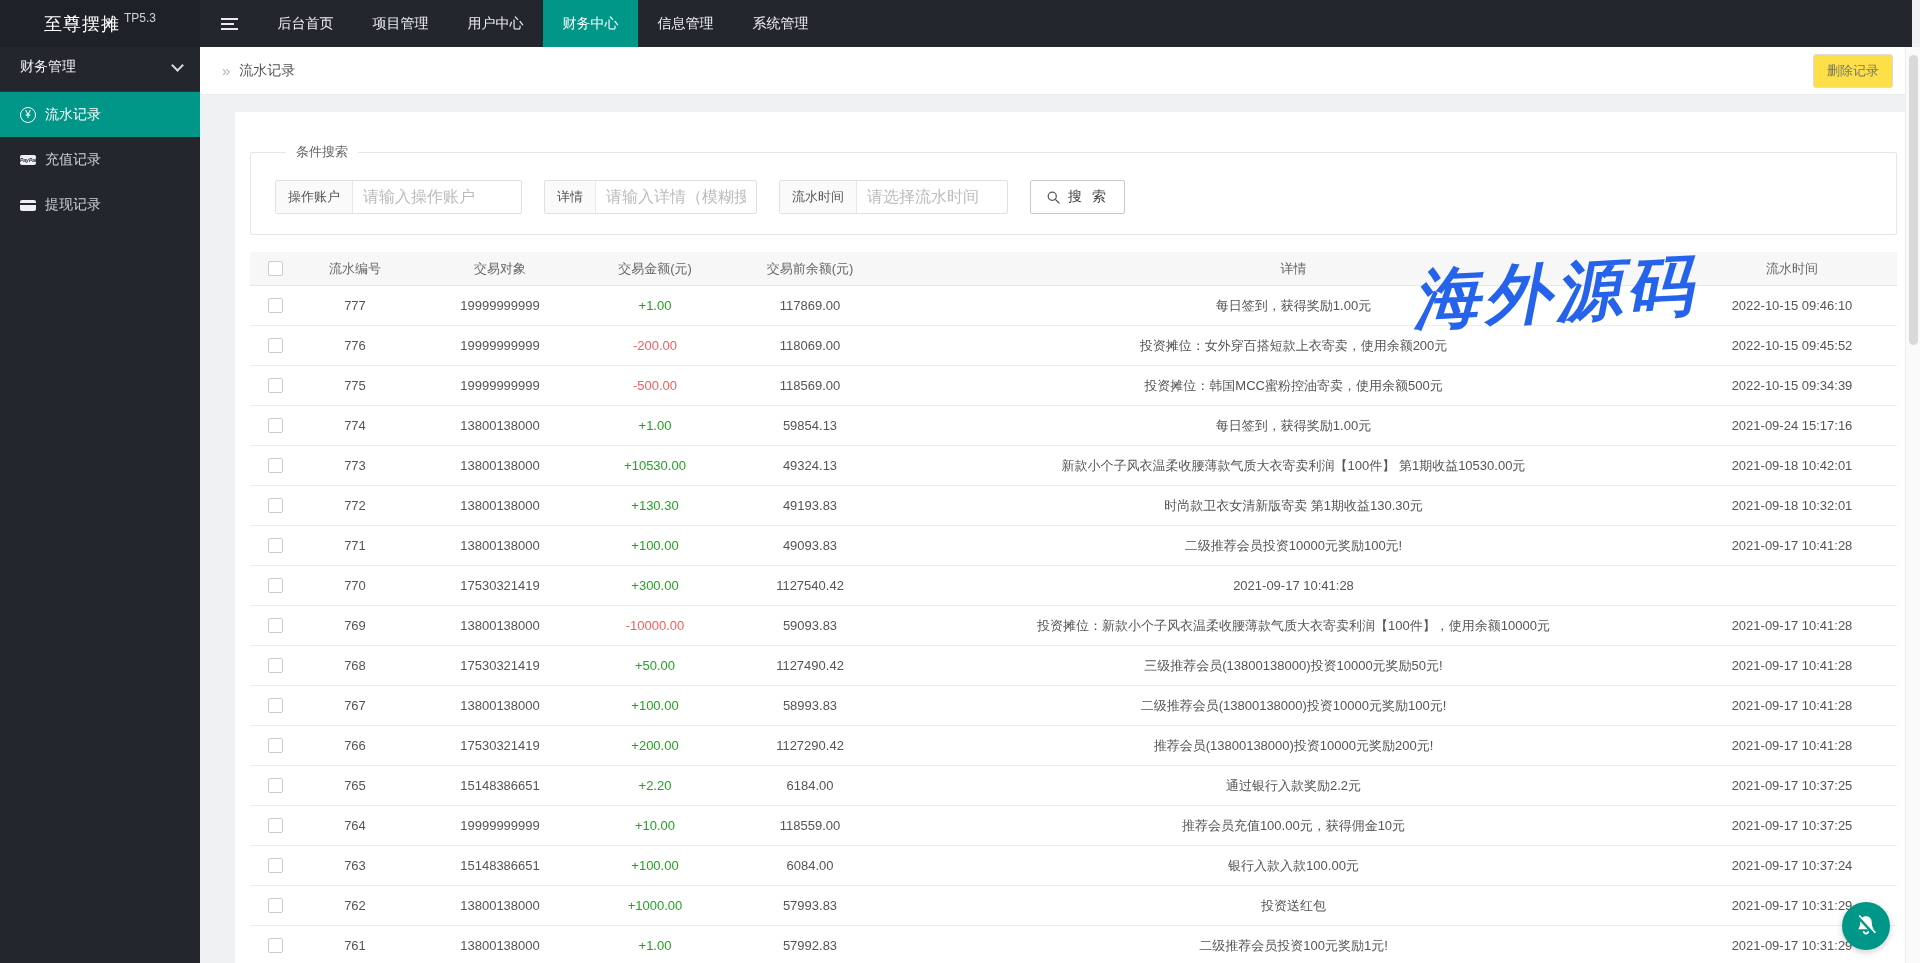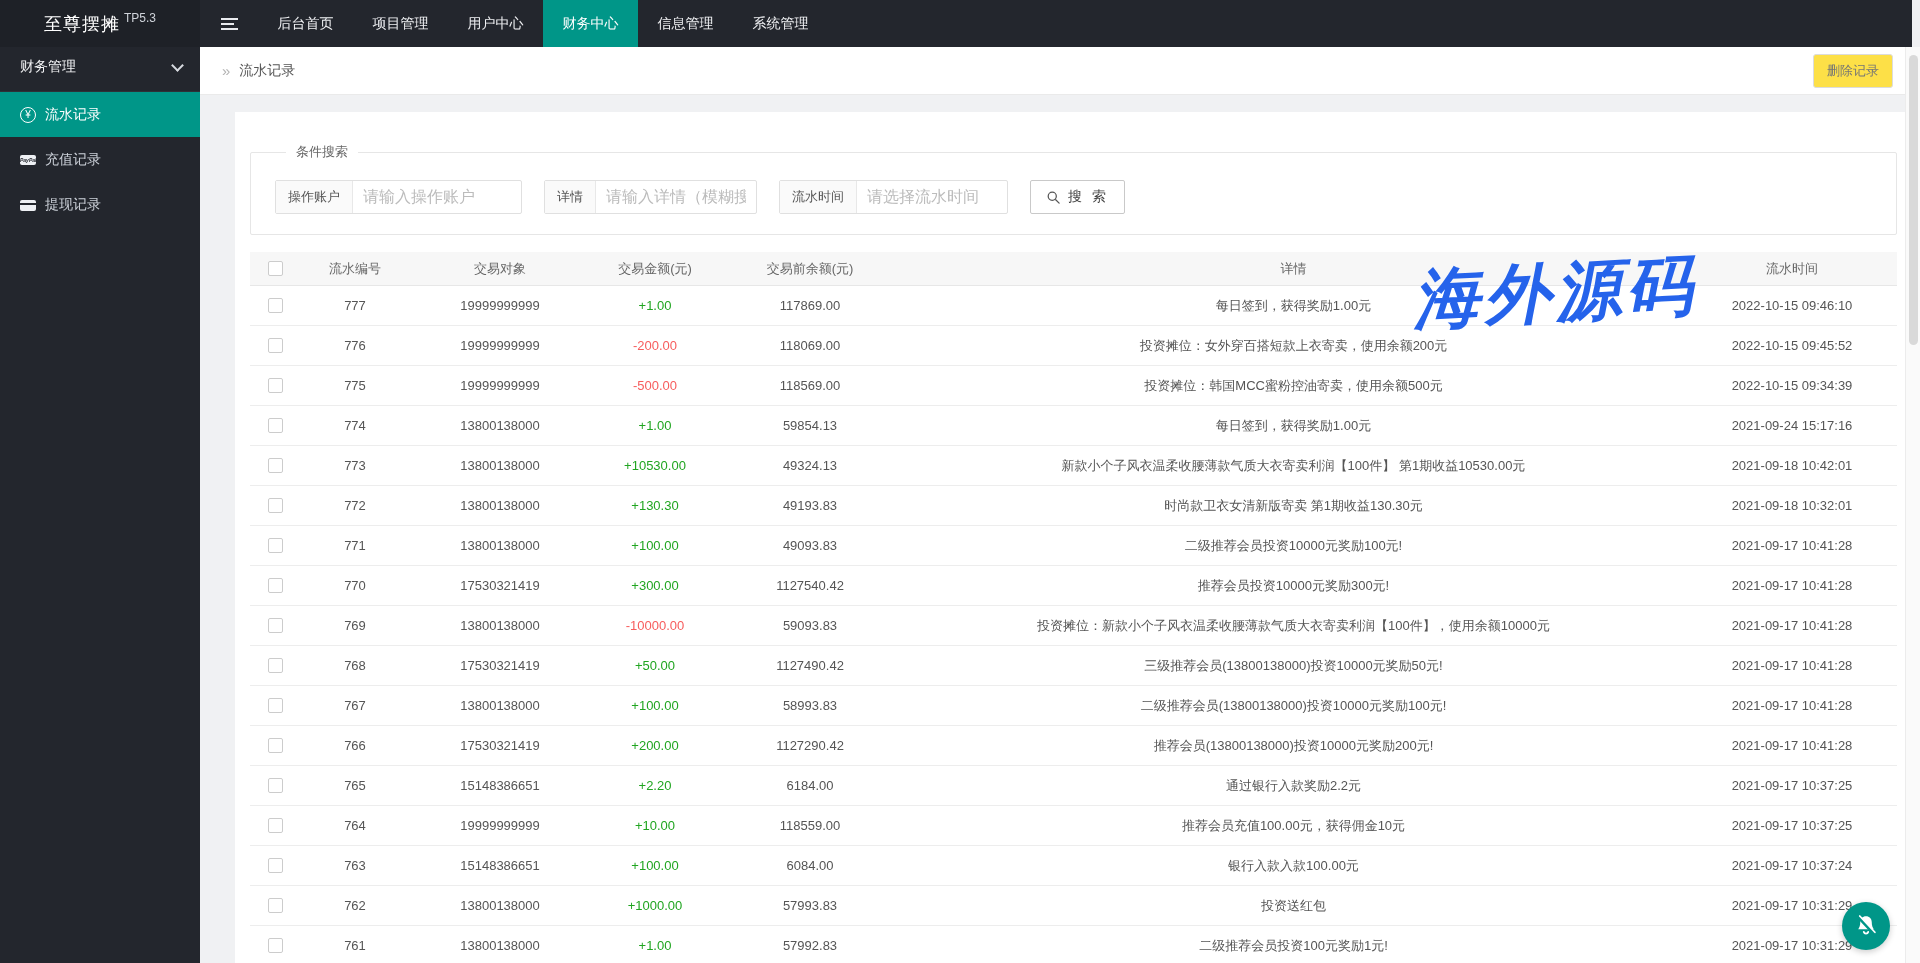--- a/index.html
+++ b/index.html
@@ -291,21 +291,20 @@
             <div class="cell">2021-09-17 10:41:28</div>
           </div>
           <div class="grid-row">
             <div class="cell">
               <div class="checkbox"></div>
             </div>
             <div class="cell">770</div>
             <div class="cell">17530321419</div>
             <div class="cell green">+300.00</div>
             <div class="cell">1127540.42</div>
-            <div class="cell detail">推荐会员投资10000元奖励300元!</div>
             <div class="cell">2021-09-17 10:41:28</div>
           </div>
           <div class="grid-row">
             <div class="cell">
               <div class="checkbox"></div>
             </div>
             <div class="cell">769</div>
             <div class="cell">13800138000</div>
             <div class="cell red">-10000.00</div>
             <div class="cell">59093.83</div>

